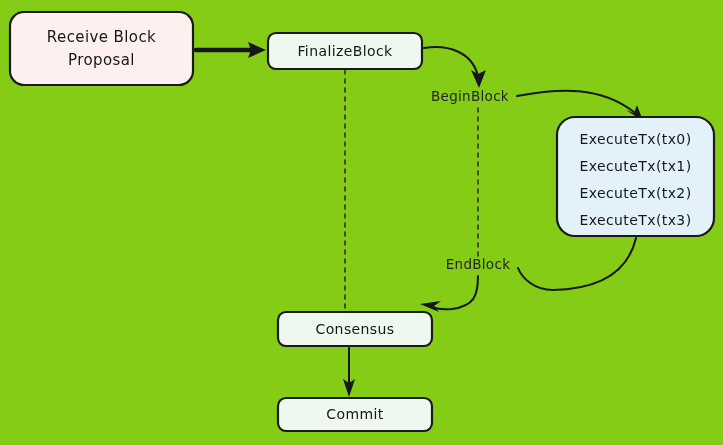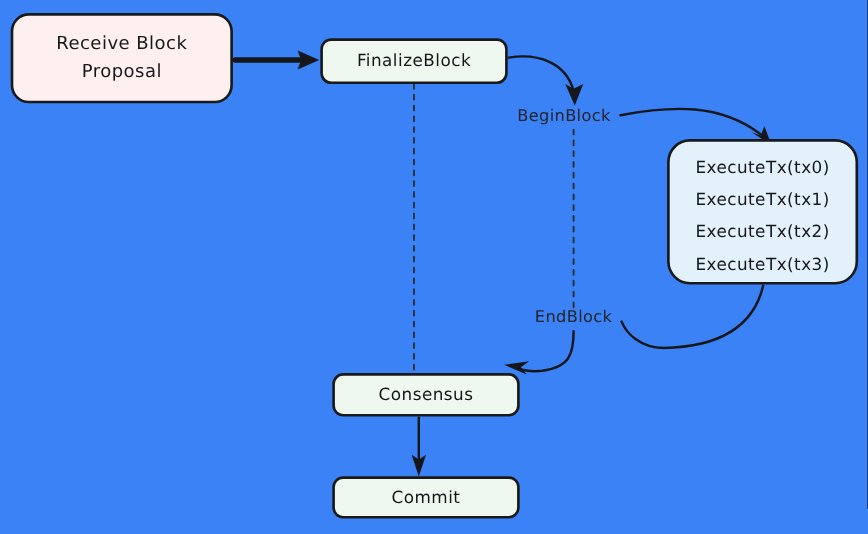--- a/index.html
+++ b/index.html
@@ -4,21 +4,21 @@
 <style>
   html, body {
     margin: 0;
     padding: 0;
     background: #000000;
   }
   #canvas {
     position: relative;
     width: 723px;
     height: 445px;
-    background: #3b82f6;
+    background: #84cc16;
     overflow: hidden;
     font-family: "DejaVu Sans", sans-serif;
     text-decoration: underline;
   }
   svg#diagram {
     position: absolute;
     top: 0;
     left: 0;
     width: 723px;
     height: 445px;

